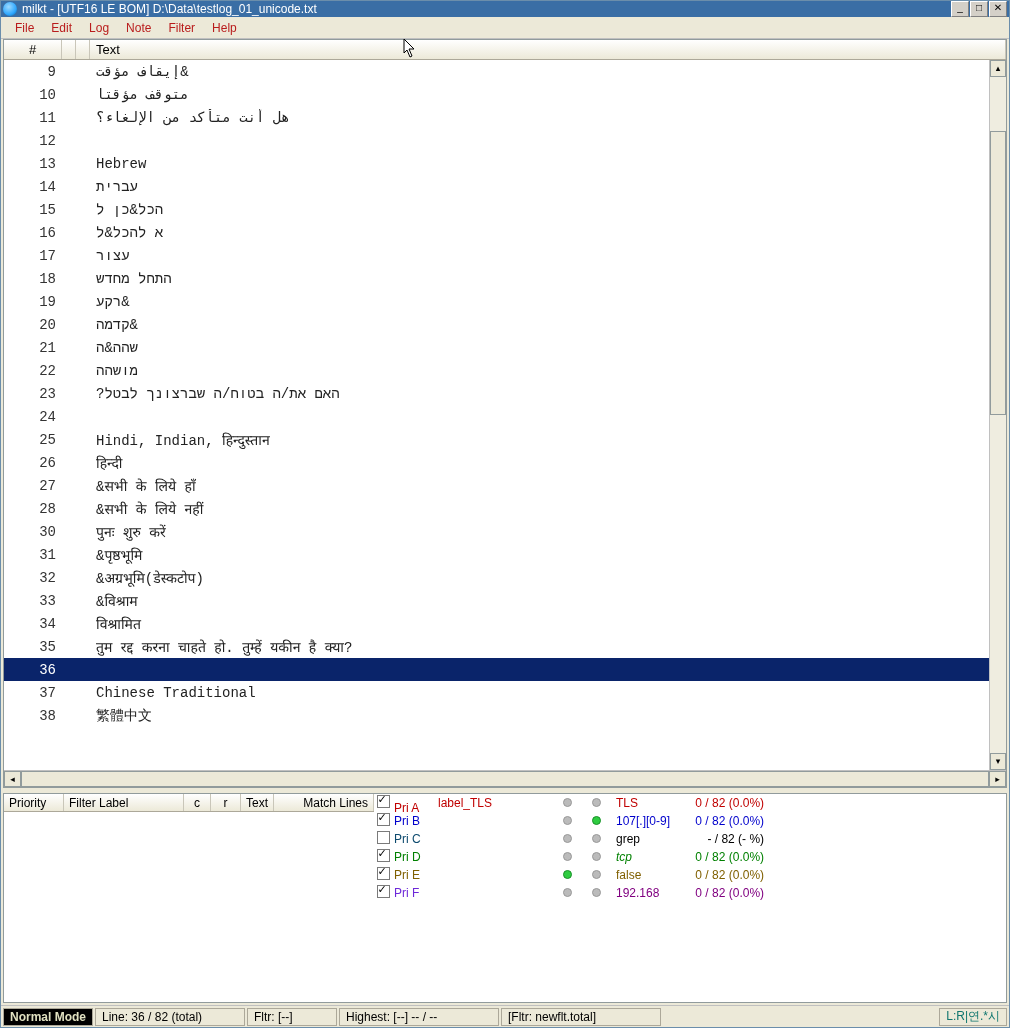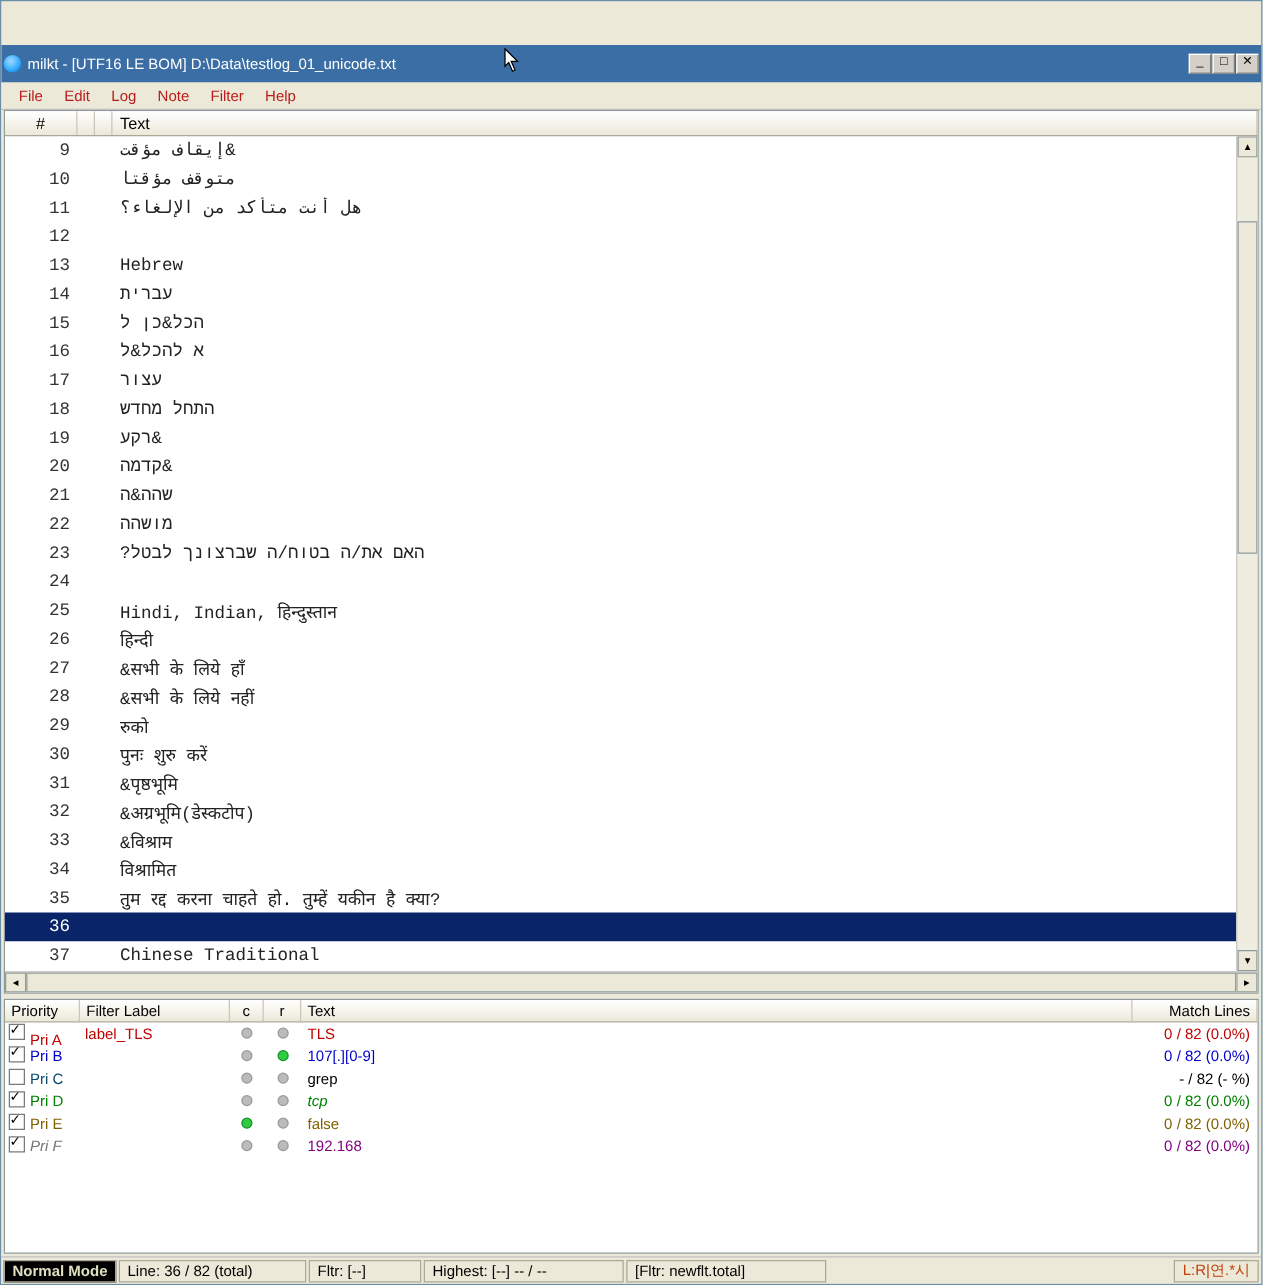--- a/index.html
+++ b/index.html
@@ -11,27 +11,26 @@
     height: 1028px;
     overflow: hidden;
     display: flex;
     flex-direction: column;
     border: 1px solid #6b8eab;
   }
   
   .titlebar {
     background: linear-gradient(to bottom, #3a6ea5 0%, #3a6ea5 50%, #2f5a8a 100%);
     background: #3a6ea5;
-    height: 30px;
+    height: 16px;
     display: flex;
     align-items: center;
     padding: 0 2px;
     color: #fff;
     font-size: 12px;
-    margin-top: 35px;
   }
   .titlebar .icon-app {
     width: 14px; height:14px;
     background: radial-gradient(circle at 40% 35%, #9edaff, #2fa8ff 60%, #0060a0 100%);
     border-radius: 50%;
     margin-right: 5px;
   }
   .titlebar .title-text { flex:1; white-space: nowrap; overflow:hidden; }
   .titlebar .win-btns { display:flex; gap:1px; }
   .titlebar .win-btn {
@@ -80,21 +79,21 @@
   .divider {
     height:5px;
     background:#ece9d8;
     cursor: row-resize;
   }
   .bottom-pane {
     height: 210px;
     background:#fff;
     border:1px solid #919b9c;
     display:flex;
-    flex-direction:column;
+    flex-direction:row;
   }
   
   .grid-header {
     display:flex;
     border-bottom:1px solid #aca899;
     background: linear-gradient(to bottom, #ffffff, #ece9d8);
     height:20px;
     font-size:13px;
   }
   .grid-header .hcell {
@@ -234,21 +233,21 @@
   .statusbar .panel {
     border:1px solid #aca899;
     padding:3px 6px;
     height:18px;
     display:flex;
     align-items:center;
     background:#ece9d8;
   }
   .statusbar .panel.dark { background:#000; color:#e0e0c0; font-weight:bold; }
   .statusbar .spacer { flex:1; }
-  .statusbar .panel.green { color:#c2410c; }
+  .statusbar .panel.green { color:#0f766e; }
   
   .cursor-arrow {
     position:absolute;
     width:16px;height:22px;
     left:403px; top:38px;
     pointer-events:none;
     z-index:100;
   }
 </style>
 </head>
@@ -396,26 +395,20 @@
             <div class="num">27</div>
             <div class="spacer"></div>
             <div class="spacer2"></div>
             <div class="txt" dir="ltr">&amp;सभी के लिये हाँ</div>
           </div>
           <div class="log-row">
             <div class="num">28</div>
             <div class="spacer"></div>
             <div class="spacer2"></div>
             <div class="txt" dir="ltr">&amp;सभी के लिये नहीं</div>
-          </div>
-          <div class="log-row">
-            <div class="num">29</div>
-            <div class="spacer"></div>
-            <div class="spacer2"></div>
-            <div class="txt" dir="ltr">रुको</div>
           </div>
           <div class="log-row">
             <div class="num">30</div>
             <div class="spacer"></div>
             <div class="spacer2"></div>
             <div class="txt" dir="ltr">पुनः शुरु करें</div>
           </div>
           <div class="log-row">
             <div class="num">31</div>
             <div class="spacer"></div>
@@ -534,21 +527,21 @@
           <div class="cb"><span class="cbx checked"></span></div>
           <div class="pri" style="color: rgb(128, 96, 0);">Pri E</div>
           <div class="lbl" style="color: rgb(128, 96, 0);"></div>
           <div class="c-col"><span class="dot-green"></span></div>
           <div class="r-col"><span class="dot-gray"></span></div>
           <div class="txt-col" style="color: rgb(128, 96, 0);">false</div>
           <div class="match-col" style="color: rgb(128, 96, 0);">0 / 82 (0.0%)</div>
         </div>
         <div class="filter-row">
           <div class="cb"><span class="cbx checked"></span></div>
-          <div class="pri" style="color: #737373; font-style: italic;">Pri F</div>
+          <div class="pri" style="color: #6d28d9;">Pri F</div>
           <div class="lbl" style="color: rgb(128, 0, 128);"></div>
           <div class="c-col"><span class="dot-gray"></span></div>
           <div class="r-col"><span class="dot-gray"></span></div>
           <div class="txt-col" style="color: rgb(128, 0, 128);">192.168</div>
           <div class="match-col" style="color: rgb(128, 0, 128);">0 / 82 (0.0%)</div>
         </div>
       </div>
   </div>
 </div>
 

